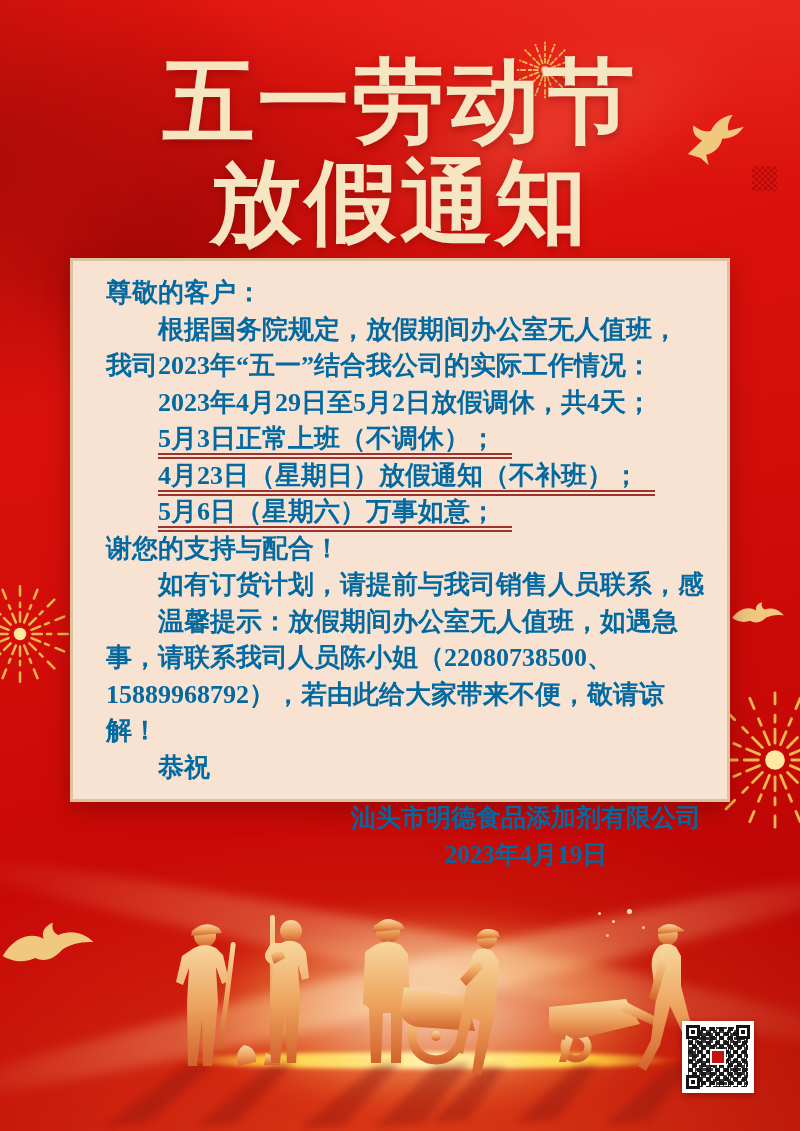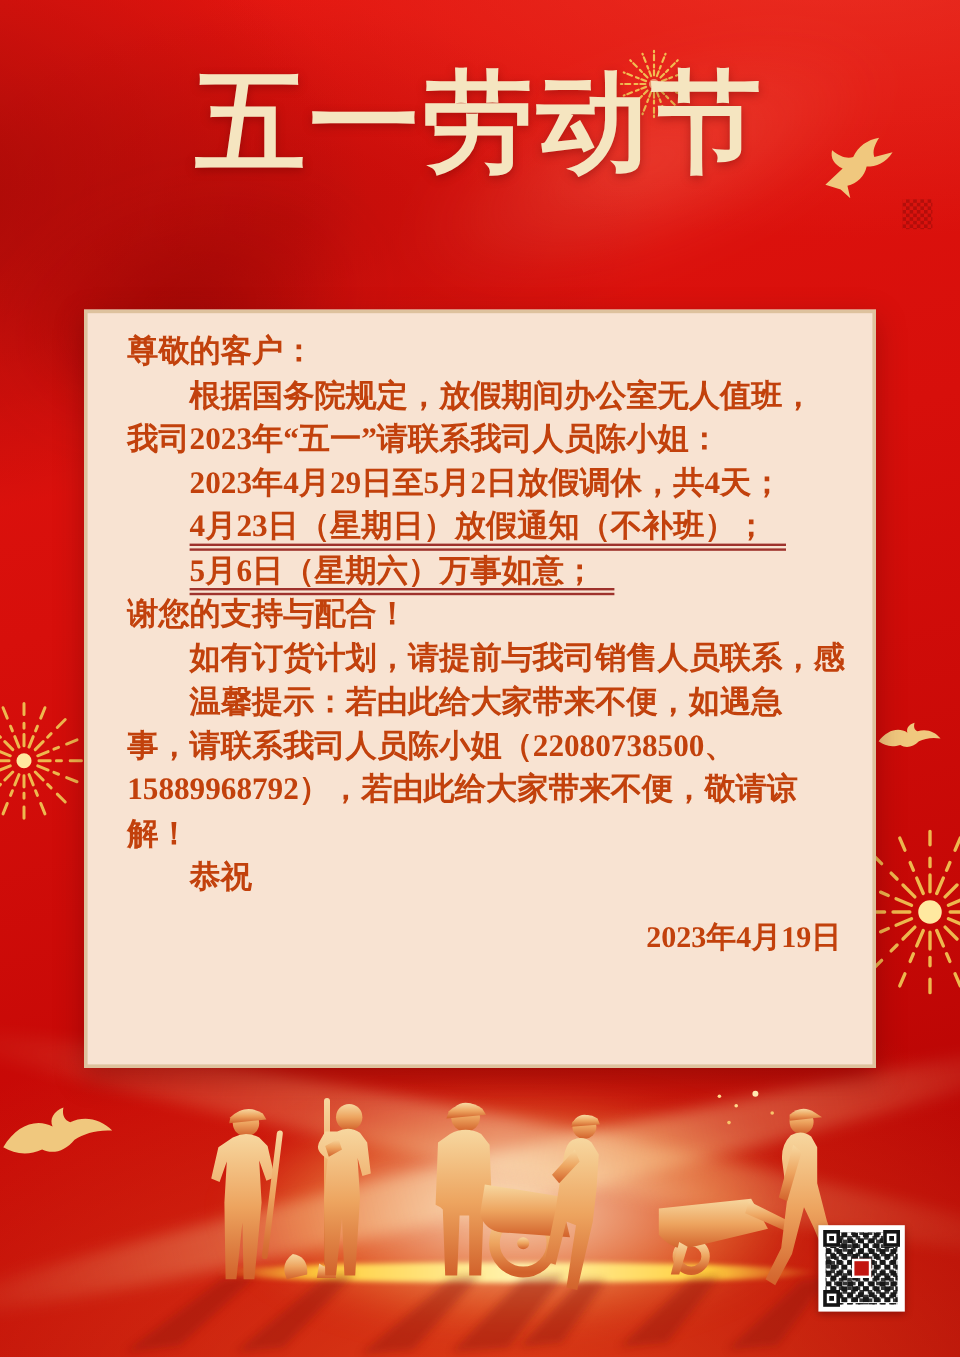--- a/index.html
+++ b/index.html
@@ -29,23 +29,23 @@
   .ray1{left:-80px;top:962px;width:980px;transform:rotate(-13deg);}
   .ray2{left:-60px;top:930px;width:960px;transform:rotate(11deg);opacity:.7;}
   .gold-stripe{left:180px;top:1052px;width:500px;height:17px;border-radius:50%;filter:blur(2px);
     background:linear-gradient(90deg,transparent,#ffcf3e 18%,#fff3ae 50%,#ffcf3e 82%,transparent);}
   .sparkles{left:598px;top:912px;width:3px;height:3px;border-radius:50%;background:#ffd98a;
     box-shadow:14px 8px 0 #ffd98a,30px -2px 0 1px #ffe8b0,44px 14px 0 #f7c46a,8px 22px 0 #f7c46a;}
   
   .title{left:0;top:52px;width:100%;text-align:center;color:#f5e5c0;font-weight:700;
     font-size:92px;line-height:101px;letter-spacing:3px;text-shadow:0 3px 8px rgba(90,0,0,.35);}
   
-  .card{left:70px;top:258px;width:660px;height:632px;box-sizing:border-box;
+  .card{left:70px;top:258px;width:660px;height:544px;box-sizing:border-box;
     background:#f8e3d2;border:3px solid #dec29e;box-shadow:0 8px 22px rgba(80,0,0,.35);
-    padding:14px 24px 0 33px;color:#c2410c;}
+    padding:14px 24px 0 33px;color:#0369a1;}
   .nline{font-size:26px;line-height:36.5px;white-space:nowrap;font-weight:700;}
   .nline.indent{text-indent:2em;}
   .lt{display:inline;}
   .dul{border-bottom:6px double #9e322c;padding-right:16px;padding-bottom:0;}
   .signature{margin-top:13px;margin-left:auto;width:max-content;text-align:center;
     font-size:25px;line-height:37px;font-weight:700;padding-right:2px;}
   
   .qr{left:682px;top:1021px;width:72px;height:72px;background:#fff;box-shadow:0 2px 6px rgba(60,0,0,.4);}
   .qr-inner{position:absolute;inset:6px;background:
       repeating-conic-gradient(#181818 0 25%, transparent 0 50%) 0 0/9px 9px,
@@ -145,65 +145,70 @@
   </svg>
   <svg class="abs" style="left:0px;top:918px;width:96px;height:60px;transform:rotate(-6deg);" viewBox="0 0 90 50">
     <path fill="#f0c87e" d="M2,28 C14,12 30,8 42,16 C40,10 44,4 52,2 C50,8 52,12 56,14
       C68,10 80,14 88,24 C76,22 66,24 58,28 C50,36 40,38 32,33 C20,37 10,34 2,28 Z"></path>
   </svg>
 
   <div class="abs watermark"></div>
 
   <div class="abs title">
     <div>五一劳动节</div>
+    <div>放假通知</div>
   </div>
 
   <div class="abs card">
     <div>
       <div class="nline">
         <span class="lt">尊敬的客户：</span>
       </div>
         <div class="nline indent">
         <span class="lt">根据国务院规定，放假期间办公室无人值班，</span>
       </div>
         <div class="nline">
-        <span class="lt">我司2023年“五一”请联系我司人员陈小姐：</span>
+        <span class="lt">我司2023年“五一”结合我公司的实际工作情况：</span>
       </div>
         <div class="nline indent">
         <span class="lt">2023年4月29日至5月2日放假调休，共4天；</span>
       </div>
         <div class="nline indent">
+        <span class="lt dul">5月3日正常上班（不调休）；</span>
+      </div>
+        <div class="nline indent">
         <span class="lt dul">4月23日（星期日）放假通知（不补班）；</span>
       </div>
         <div class="nline indent">
         <span class="lt dul">5月6日（星期六）万事如意；</span>
       </div>
         <div class="nline">
         <span class="lt">谢您的支持与配合！</span>
       </div>
         <div class="nline indent">
         <span class="lt">如有订货计划，请提前与我司销售人员联系，感</span>
       </div>
         <div class="nline indent">
-        <span class="lt">温馨提示：若由此给大家带来不便，如遇急</span>
+        <span class="lt">温馨提示：放假期间办公室无人值班，如遇急</span>
       </div>
         <div class="nline">
         <span class="lt">事，请联系我司人员陈小姐（22080738500、</span>
       </div>
         <div class="nline">
         <span class="lt">15889968792），若由此给大家带来不便，敬请谅</span>
       </div>
         <div class="nline">
         <span class="lt">解！</span>
       </div>
         <div class="nline indent">
         <span class="lt">恭祝</span>
       </div>
     </div>
     <div class="signature">
+      <div>汕头市明德食品添加剂有限公司</div>
       <div>2023年4月19日</div>
     </div>
   </div>
 
   <div class="abs gold-stripe"></div>
   <div class="abs sparkles"></div>
 
   <svg class="abs" style="left:0;top:895px;width:800px;height:236px;" viewBox="0 0 800 236">
     <defs>
       <linearGradient id="wg" x1="0" y1="0" x2="0" y2="1">

